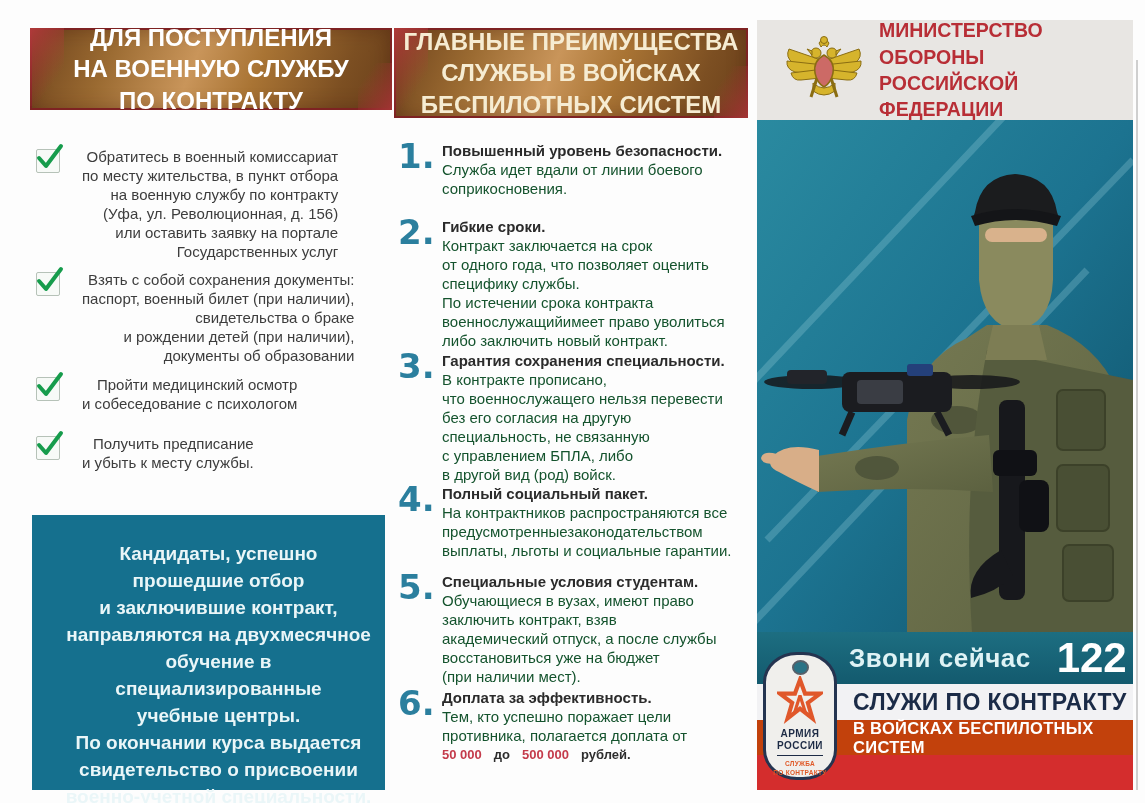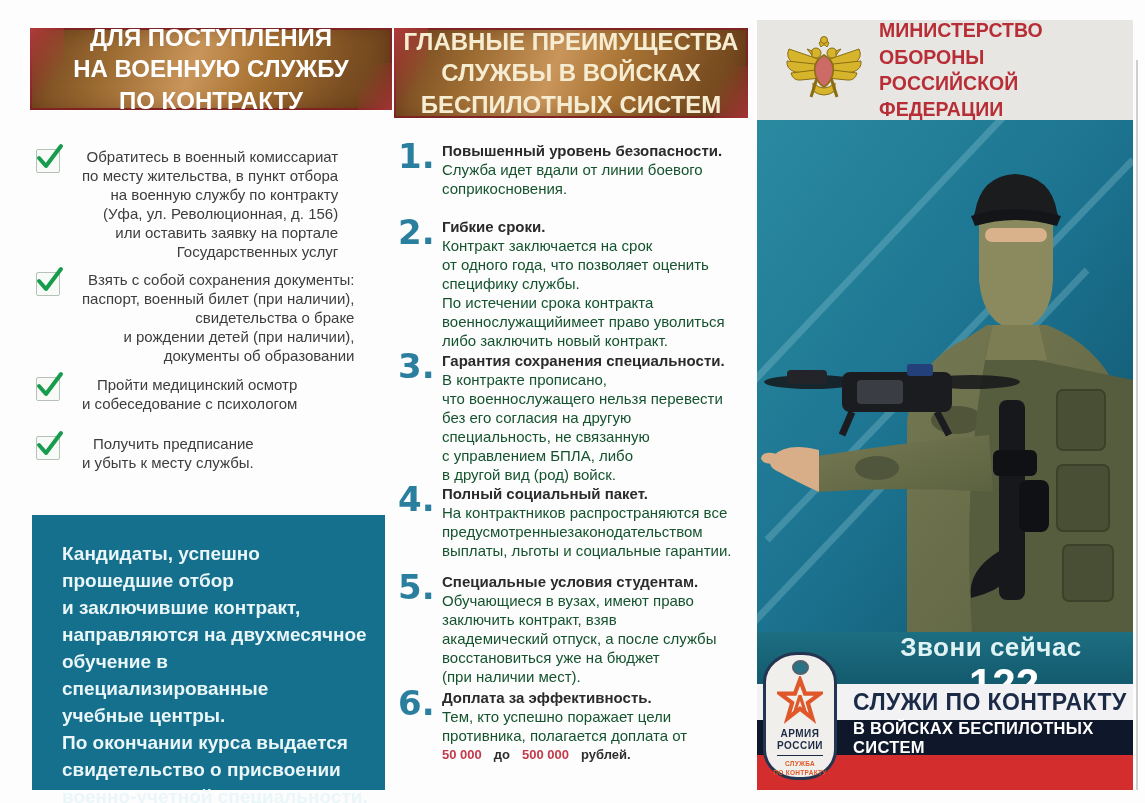--- a/index.html
+++ b/index.html
@@ -24,21 +24,21 @@
   .checklist{position:absolute;left:36px;top:147px;width:345px;text-align:right;}
   .chk-item{display:flex;margin-bottom:9px;}
   .chk-item:nth-child(3){margin-bottom:21px;}
   .chk-box{position:relative;flex:0 0 22px;width:22px;height:22px;margin-right:22px;margin-top:2px;
     border:1.5px solid #b6c2b8;background:#f7faf7;border-radius:2px;}
   .chk-box svg{position:absolute;left:-2px;top:-7px;overflow:visible;}
   .chk-text{font-size:15px;line-height:1.27;color:#3d3d3d;}
 
   
   .info-box{position:absolute;left:32px;top:515px;width:353px;height:275px;background:#15708e;
-    box-sizing:border-box;padding:26px 10px 0 30px;}
+    box-sizing:border-box;padding:26px 10px 0 30px;text-align:center;}
   .info-box .txt{color:#eaf6f8;font-weight:bold;font-size:19px;line-height:1.42;}
 
   
   .benefits{position:absolute;left:398px;top:0;width:352px;height:803px;}
   .benefit{position:absolute;left:0;width:352px;display:flex;}
   .benefit .num{flex:0 0 44px;font-size:34px;line-height:.9;font-weight:bold;color:#2b7f9e;
     font-family:"DejaVu Sans",sans-serif;}
   .benefit .bt{font-size:15px;line-height:1.27;}
   .benefit .bt .t{font-weight:bold;color:#2b2b2b;}
   .benefit .bt .b{color:#14532d;}
@@ -56,26 +56,26 @@
   .ministry{position:absolute;left:757px;top:20px;width:376px;height:100px;background:#e8e6e3;
     display:flex;align-items:center;}
   .ministry .emblem{margin-left:26px;}
   .ministry .mtx{margin-left:14px;color:#b82e36;font-weight:bold;font-size:19.5px;line-height:1.35;}
 
   .photo{position:absolute;left:757px;top:120px;width:376px;height:512px;}
 
   .bottom-right{position:absolute;left:757px;top:632px;width:376px;height:158px;}
   .band{position:absolute;left:0;width:376px;box-sizing:border-box;}
   .band1{top:0;height:52px;background:linear-gradient(180deg,#1d6e81 0%,#135a6e 100%);
-    display:flex;align-items:center;padding-left:92px;flex-direction:column;}
+    display:flex;align-items:center;padding-left:92px;}
   .band1 .call-label{color:#dff3f5;font-size:26px;font-weight:bold;letter-spacing:.5px;}
   .band1 .call-number{color:#ffffff;font-size:42px;font-weight:bold;margin-left:26px;line-height:1;}
   .band2{top:52px;height:36px;background:#f2f2f4;display:flex;align-items:center;padding-left:96px;}
   .band2 .t{color:#1b2b47;font-size:23px;font-weight:bold;letter-spacing:.4px;}
-  .band3{top:88px;height:35px;background:#0f172a;display:flex;align-items:center;padding-left:96px;}
+  .band3{top:88px;height:35px;background:#c2410c;display:flex;align-items:center;padding-left:96px;}
   .band3 .t{color:#ffffff;font-size:16.5px;font-weight:bold;letter-spacing:.3px;}
   .band4{top:123px;height:35px;background:#d42d2d;}
 
   
   .dogtag{position:absolute;left:6px;top:20px;width:74px;height:128px;background:#f0efec;
     border:3px solid #253450;border-radius:34px/30px;z-index:5;display:flex;flex-direction:column;
     align-items:center;box-sizing:border-box;}
   .dogtag .hole{width:13px;height:13px;border-radius:50%;background:#2a7386;border:2px solid #56606a;margin-top:5px;}
   .dogtag .star{margin-top:1px;}
   .dogtag .army{font-size:10px;font-weight:bold;color:#1d2b45;text-align:center;line-height:1.25;

